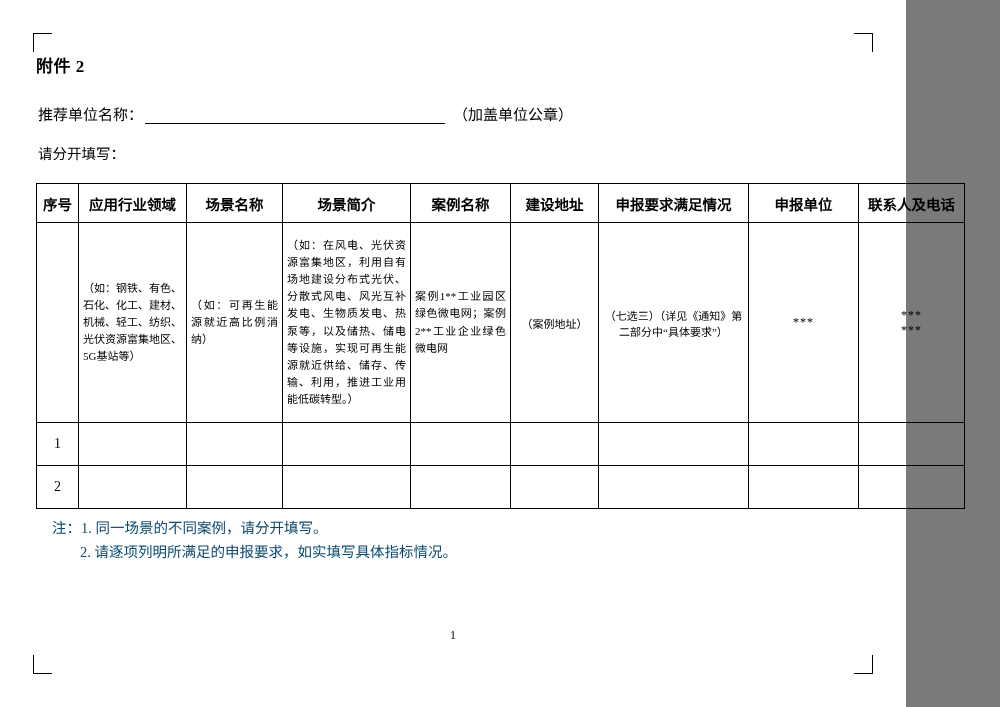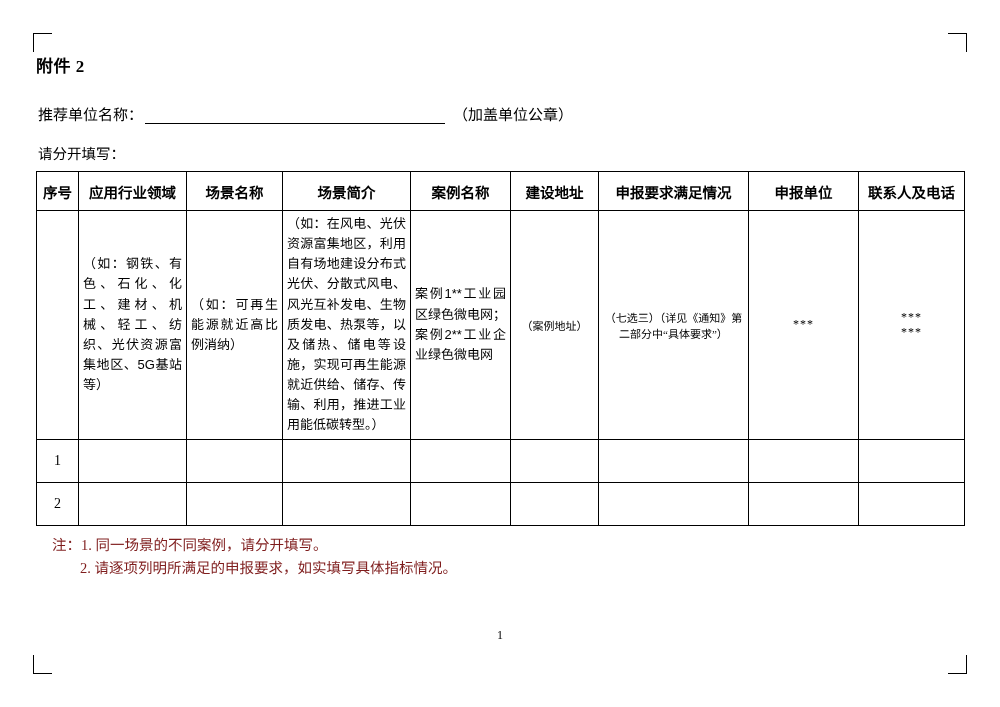--- a/index.html
+++ b/index.html
@@ -10,21 +10,21 @@
   body {
     width: 1000px;
     height: 707px;
     overflow: hidden;
     font-family: "Liberation Serif", "DejaVu Serif", serif;
   }
   .page {
     position: absolute;
     left: 0;
     top: 0;
-    width: 1000px;
+    width: 906px;
     height: 707px;
     background: #ffffff;
   }
   
   .crop {
     position: absolute;
     border-color: #000;
     border-style: solid;
     border-width: 0;
     width: 18px;
@@ -81,44 +81,44 @@
   .field-note { padding-left: 6px; }
 
   .field-row2 {
     margin-top: 18px;
     font-size: 14.5px;
     color: #000;
     padding-left: 2px;
   }
 
   table.main {
-    margin-top: 8px;
+    margin-top: 20px;
     border-collapse: collapse;
     width: 928px;
     table-layout: fixed;
   }
   table.main th, table.main td {
     border: 1px solid #000;
     vertical-align: middle;
     padding: 3px 4px;
     color: #000;
   }
   table.main th {
     text-align: center;
     font-size: 14.5px;
     font-weight: bold;
     height: 32px;
     font-family: "Liberation Serif", "DejaVu Serif", serif;
   }
   table.main td.example {
-    font-size: 13px;
+    font-size: 11px;
     line-height: 1.55;
     text-align: justify;
     vertical-align: middle;
-    font-family: Liberation Sans, sans-serif;
+    font-family: Liberation Serif, serif;
   }
   table.main td.center {
     text-align: center;
     font-size: 11px;
     vertical-align: middle;
   }
   table.main td.stars {
     text-align: center;
     font-size: 12px;
     letter-spacing: 1px;
@@ -129,21 +129,21 @@
     font-size: 14px;
     vertical-align: middle;
   }
   td.idx-example { text-align: center; font-size: 12px; }
   .row-empty td { height: 36px; }
 
   .notes {
     margin-top: 8px;
     font-size: 14.5px;
     line-height: 1.65;
-    color: #7f1d1d;
+    color: #0c4a6e;
   }
   .notes .n1 { padding-left: 16px; }
   .notes .n2 { padding-left: 44px; }
 
   .pagenum {
     position: absolute;
     left: 0;
     right: 0;
     top: 628px;
     text-align: center;

